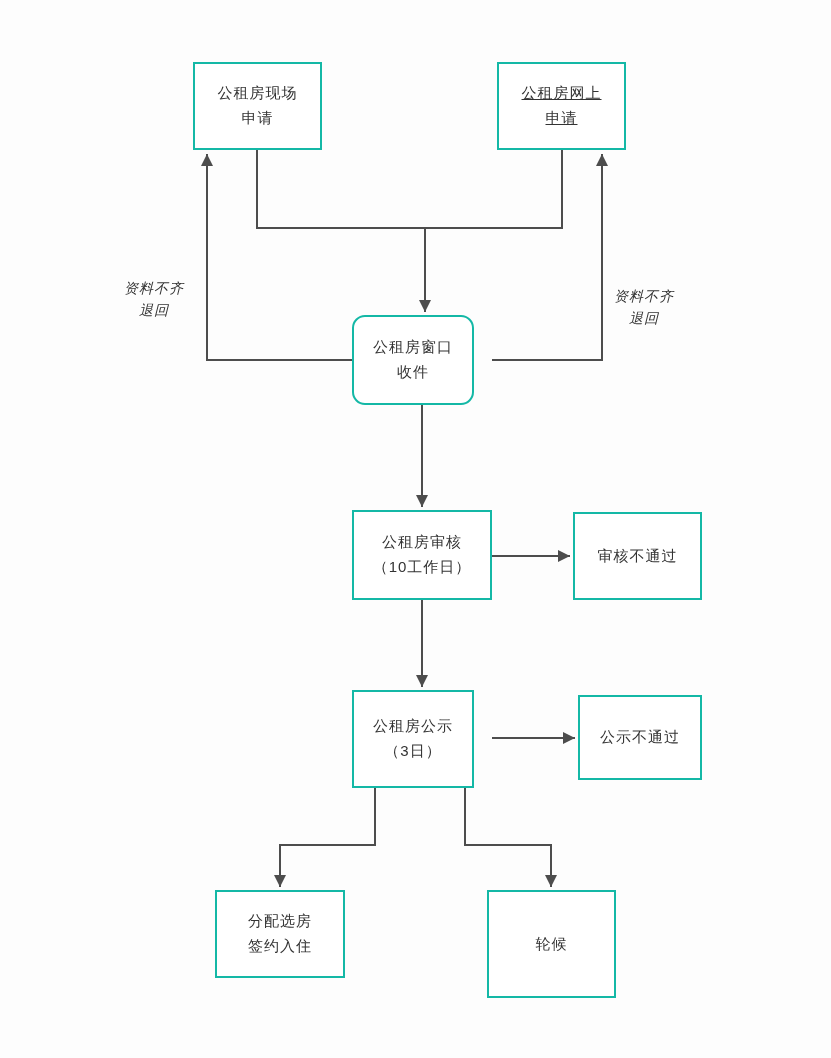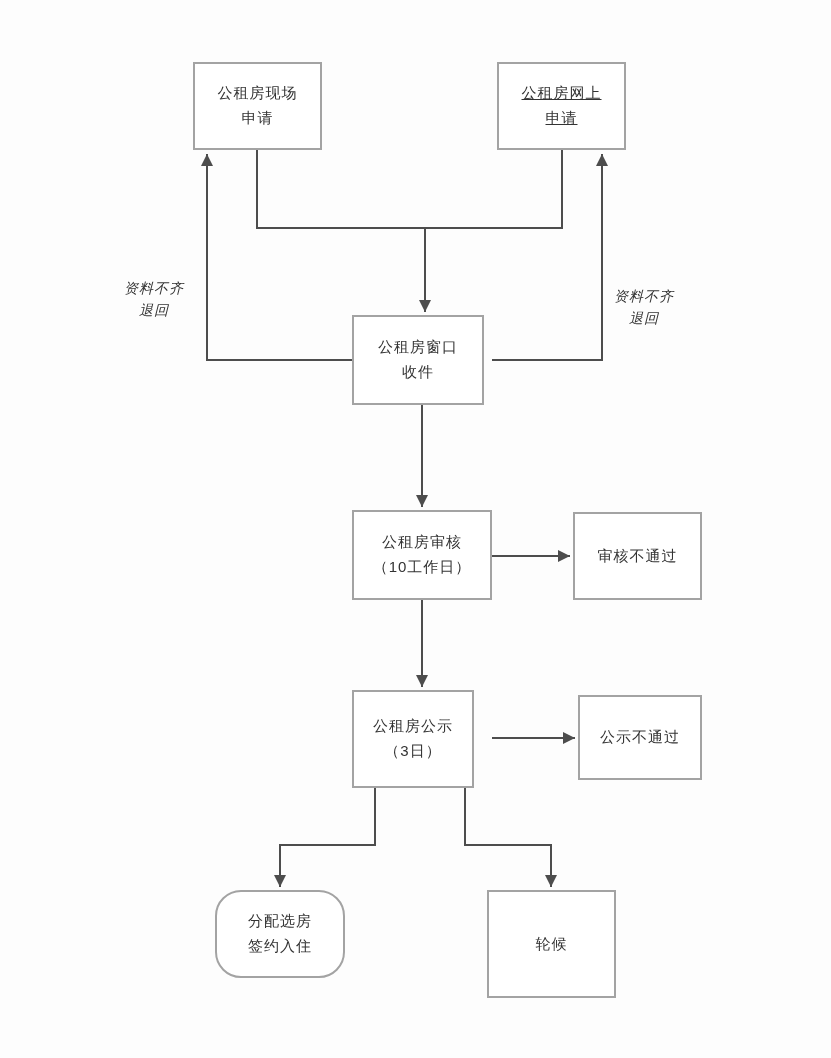--- a/index.html
+++ b/index.html
@@ -18,21 +18,21 @@
   svg.wires {
     position: absolute;
     left: 0; top: 0;
     width: 831px;
     height: 1058px;
     pointer-events: none;
   }
   .node {
     position: absolute;
     background: #ffffff;
-    border: 2px solid #a3a3a3;
+    border: 2px solid #14b8a6;
     display: flex;
     align-items: center;
     justify-content: center;
     text-align: center;
     font-size: 15px;
     line-height: 1.65;
     color: #333333;
     white-space: pre-line;
     letter-spacing: 1px;
   }
@@ -77,34 +77,34 @@
 
     <path d="M465 788 L465 845 L551 845 L551 887" fill="none" stroke="#4d4d4d" stroke-width="2" marker-end="url(#arrow)"></path>
   </svg>
 
   <div class="node" style="left:193px; top:62px; width:129px; height:88px;">公租房现场
 申请</div>
 
   <div class="node" style="left:497px; top:62px; width:129px; height:88px;text-decoration:underline;">公租房网上
 申请</div>
 
-  <div class="node" style="left:352px; top:315px; width:132px; height:90px;">公租房窗口
+  <div class="node" style="left:352px; top:315px; width:122px; height:90px;border-radius:13px;">公租房窗口
 收件</div>
 
   <div class="node" style="left:352px; top:510px; width:140px; height:90px;">公租房审核
 （10工作日）</div>
 
   <div class="node" style="left:573px; top:512px; width:129px; height:88px;">审核不通过</div>
 
   <div class="node" style="left:352px; top:690px; width:122px; height:98px;text-align:center;">公租房公示
 （3日）</div>
 
   <div class="node" style="left:578px; top:695px; width:124px; height:85px;">公示不通过</div>
 
-  <div class="node" style="left:215px; top:890px; width:130px; height:88px;border-radius:26px;">分配选房
+  <div class="node" style="left:215px; top:890px; width:130px; height:88px;">分配选房
 签约入住</div>
 
   <div class="node" style="left:487px; top:890px; width:129px; height:108px;">轮候</div>
 
   <div class="edge-label" style="left:116px; top:277px; width:76px;">资料不齐
 退回</div>
 
   <div class="edge-label" style="left:606px; top:285px; width:76px;">资料不齐
 退回</div>
 

